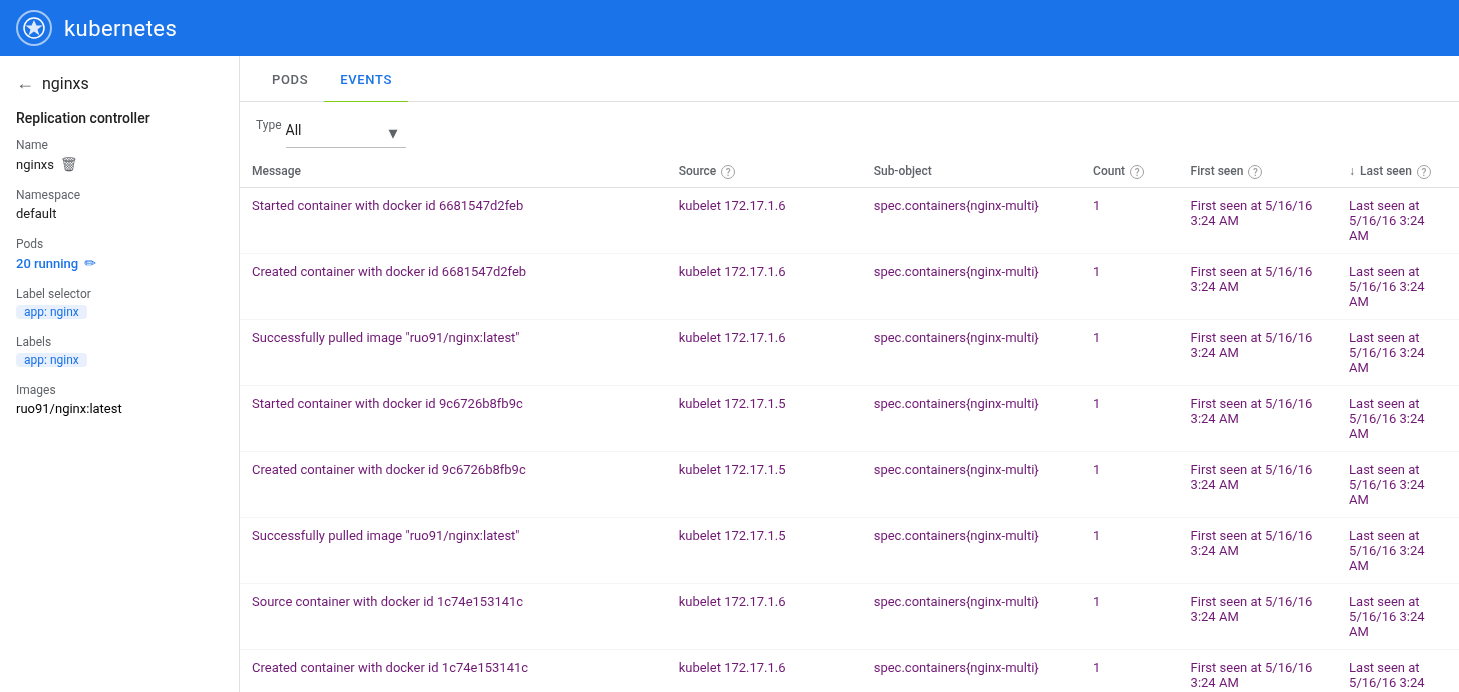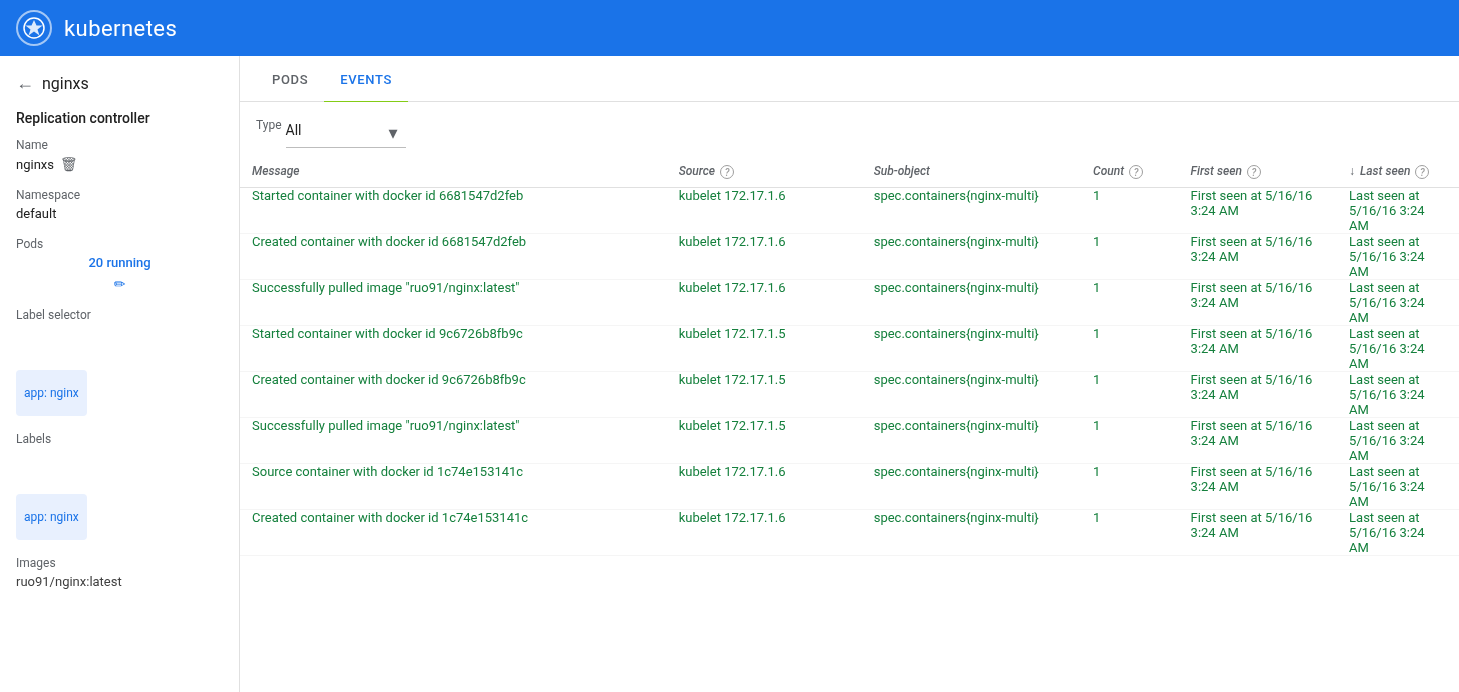--- a/index.html
+++ b/index.html
@@ -77,43 +77,41 @@
     .field-value {
       font-size: 13px;
       color: #212121;
       display: flex;
       align-items: center;
       gap: 6px;
     }
     .field-value.running {
       color: #1a73e8;
       font-weight: 500;
-      flex-direction: column;
     }
     .field-value .edit-icon {
       color: #1a73e8;
       cursor: pointer;
       font-size: 14px;
     }
     .field-value .delete-icon {
       color: #5f6368;
       cursor: pointer;
       font-size: 14px;
     }
     .tag-chip {
       background: #e8f0fe;
       color: #1a73e8;
       border-radius: 4px;
-      padding: 16px 8px;
+      padding: 0 8px;
       font-size: 12px;
       display: inline-block;
-      margin-top: 44px;
     }
     .image-value {
-      color: #404040;
+      color: #000000;
       font-size: 13px;
     }
 
     
     .content {
       flex: 1;
       overflow-y: auto;
       display: flex;
       flex-direction: column;
     }
@@ -173,21 +171,20 @@
     }
 
     
     .events-table {
       width: 100%;
       border-collapse: collapse;
       font-size: 13px;
     }
     .events-table thead tr {
       border-bottom: 1px solid #e0e0e0;
-      font-style: italic;
     }
     .events-table th {
       padding: 8px 12px;
       text-align: left;
       font-weight: 500;
       color: #5f6368;
       font-size: 12px;
       white-space: nowrap;
     }
     .events-table th .help-icon {
@@ -202,24 +199,24 @@
       margin-left: 2px;
       vertical-align: middle;
       cursor: pointer;
     }
     .events-table th .sort-icon {
       display: inline-block;
       margin-right: 2px;
       color: #5f6368;
     }
     .events-table td {
-      padding: 0 12px;
+      padding: 10px 12px;
       border-bottom: 1px solid #f5f5f5;
       vertical-align: top;
-      color: #15803d;
+      color: #701a75;
     }
     .col-message { width: 35%; }
     .col-source { width: 16%; }
     .col-subobject { width: 18%; }
     .col-count { width: 8%; }
     .col-firstseen { width: 13%; }
     .col-lastseen { width: 13%; }
 
     
     .content::-webkit-scrollbar { width: 8px; }

